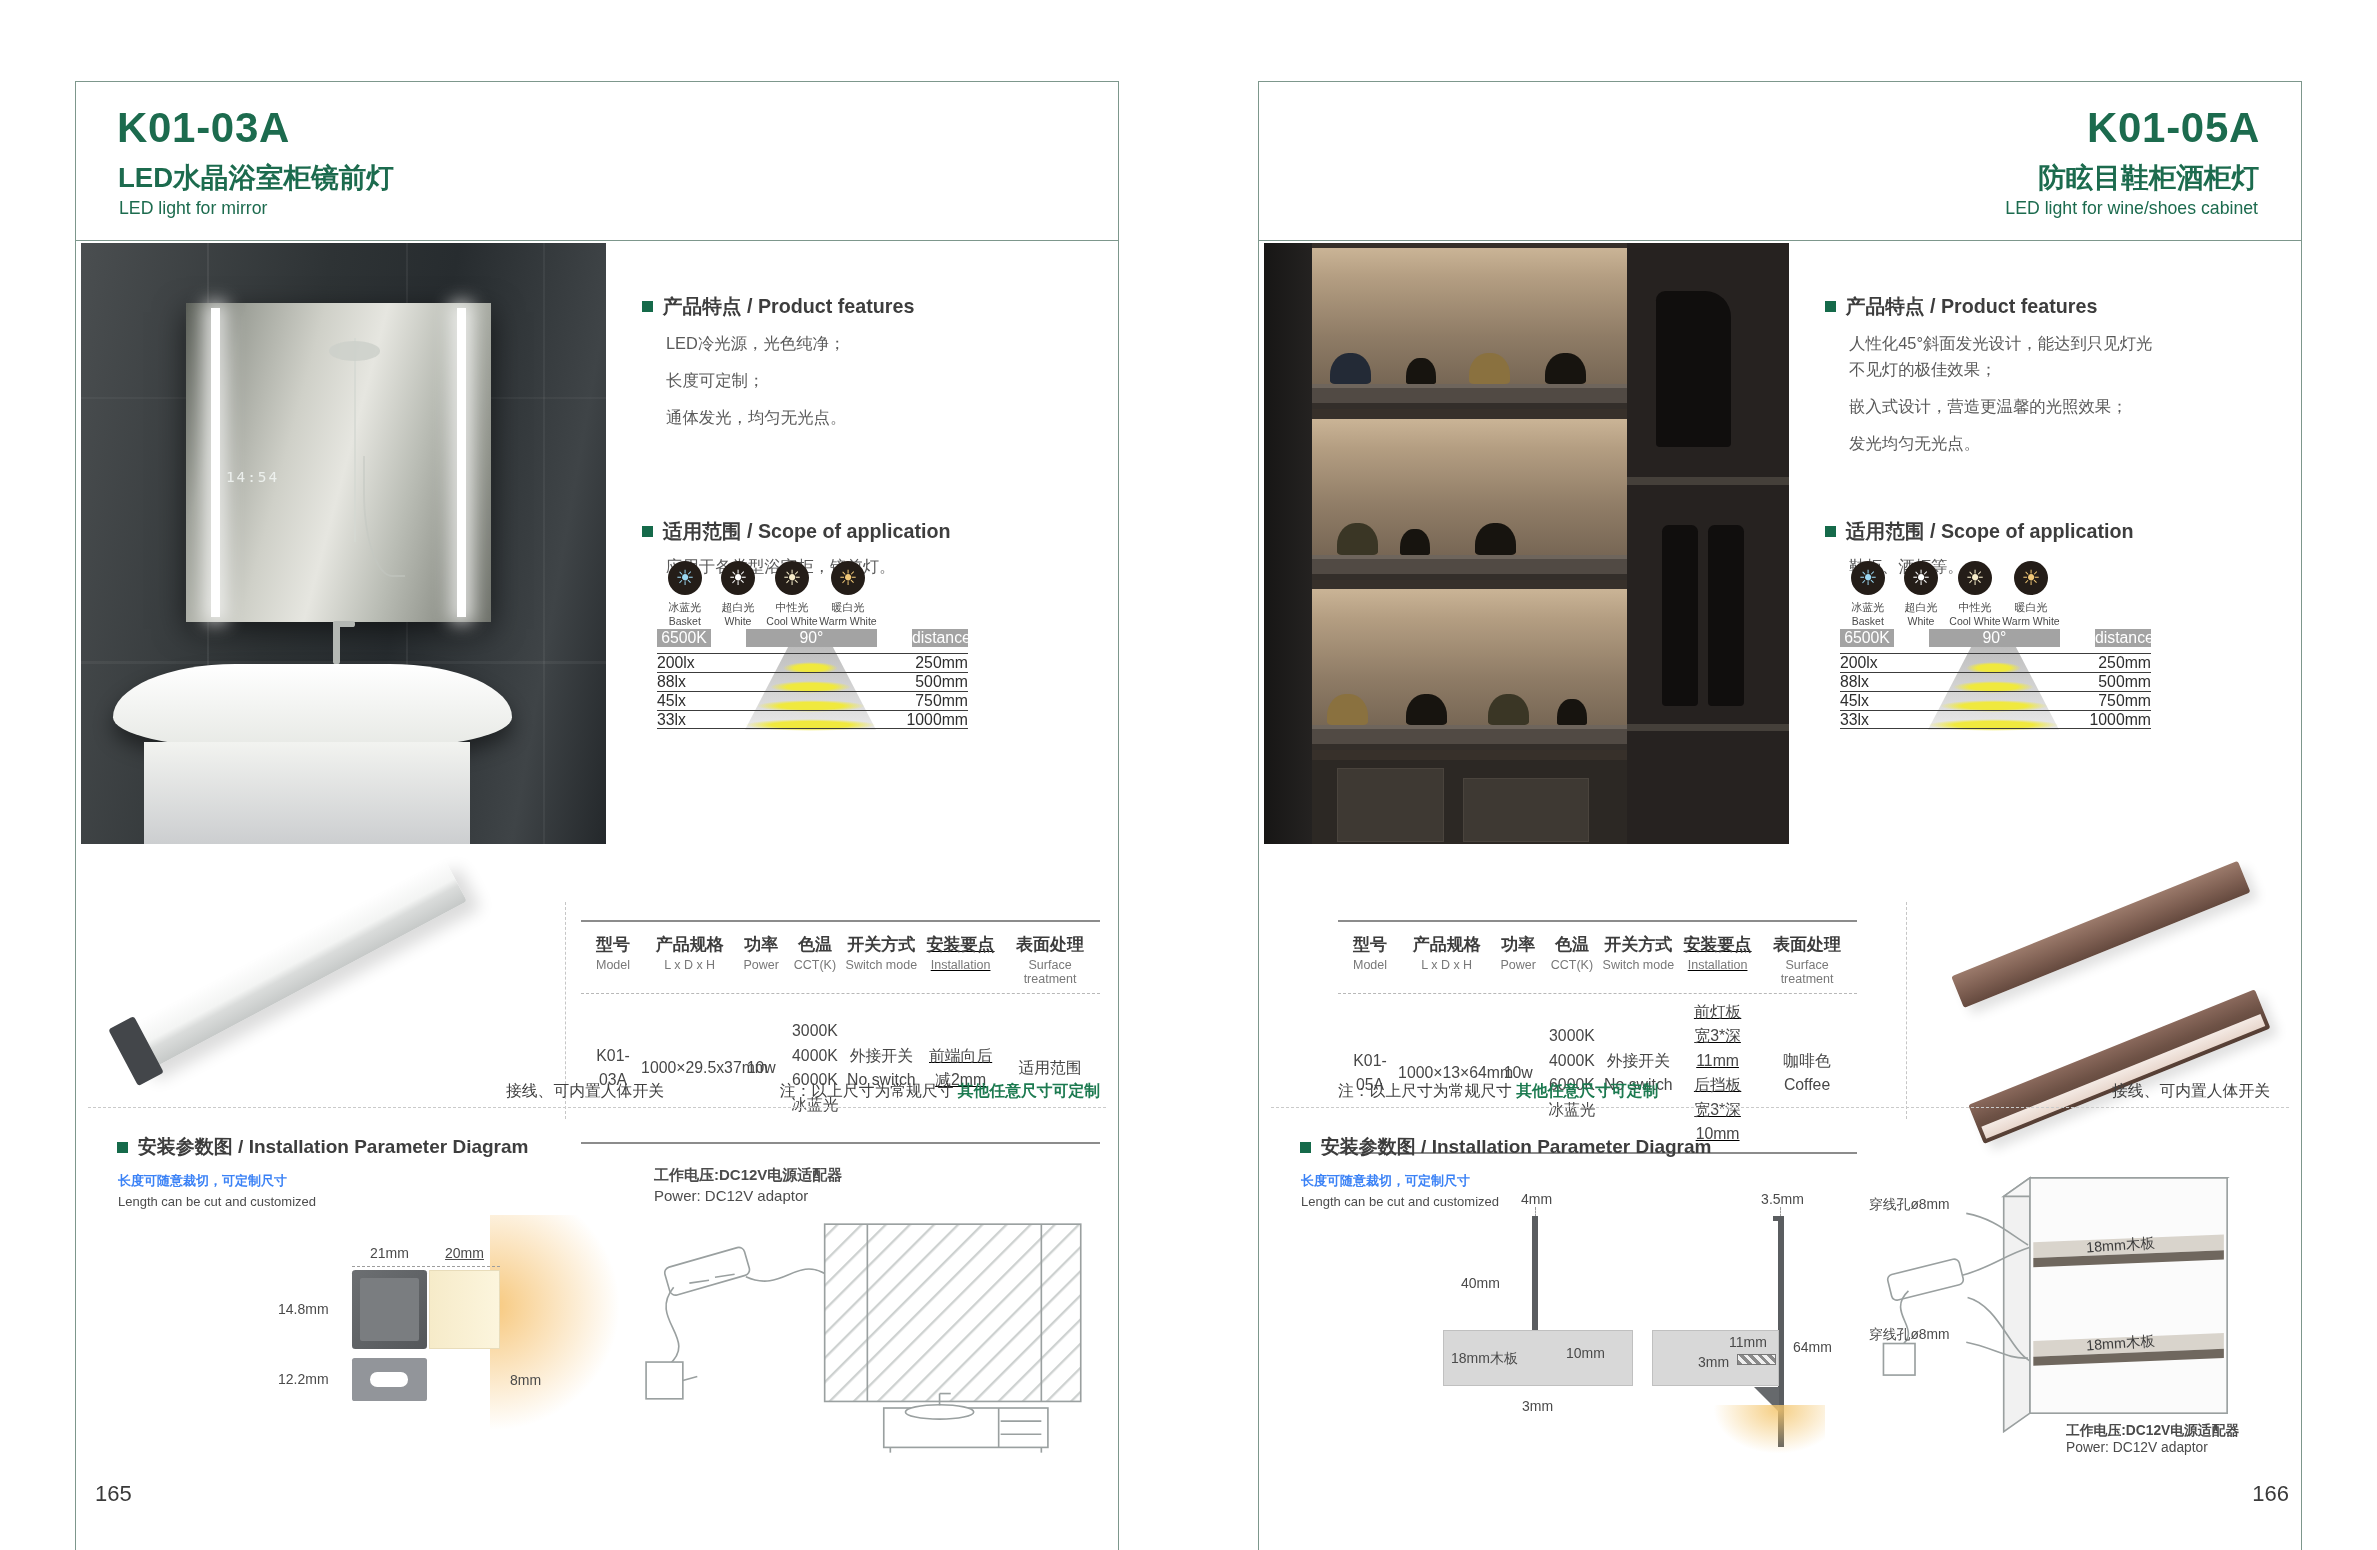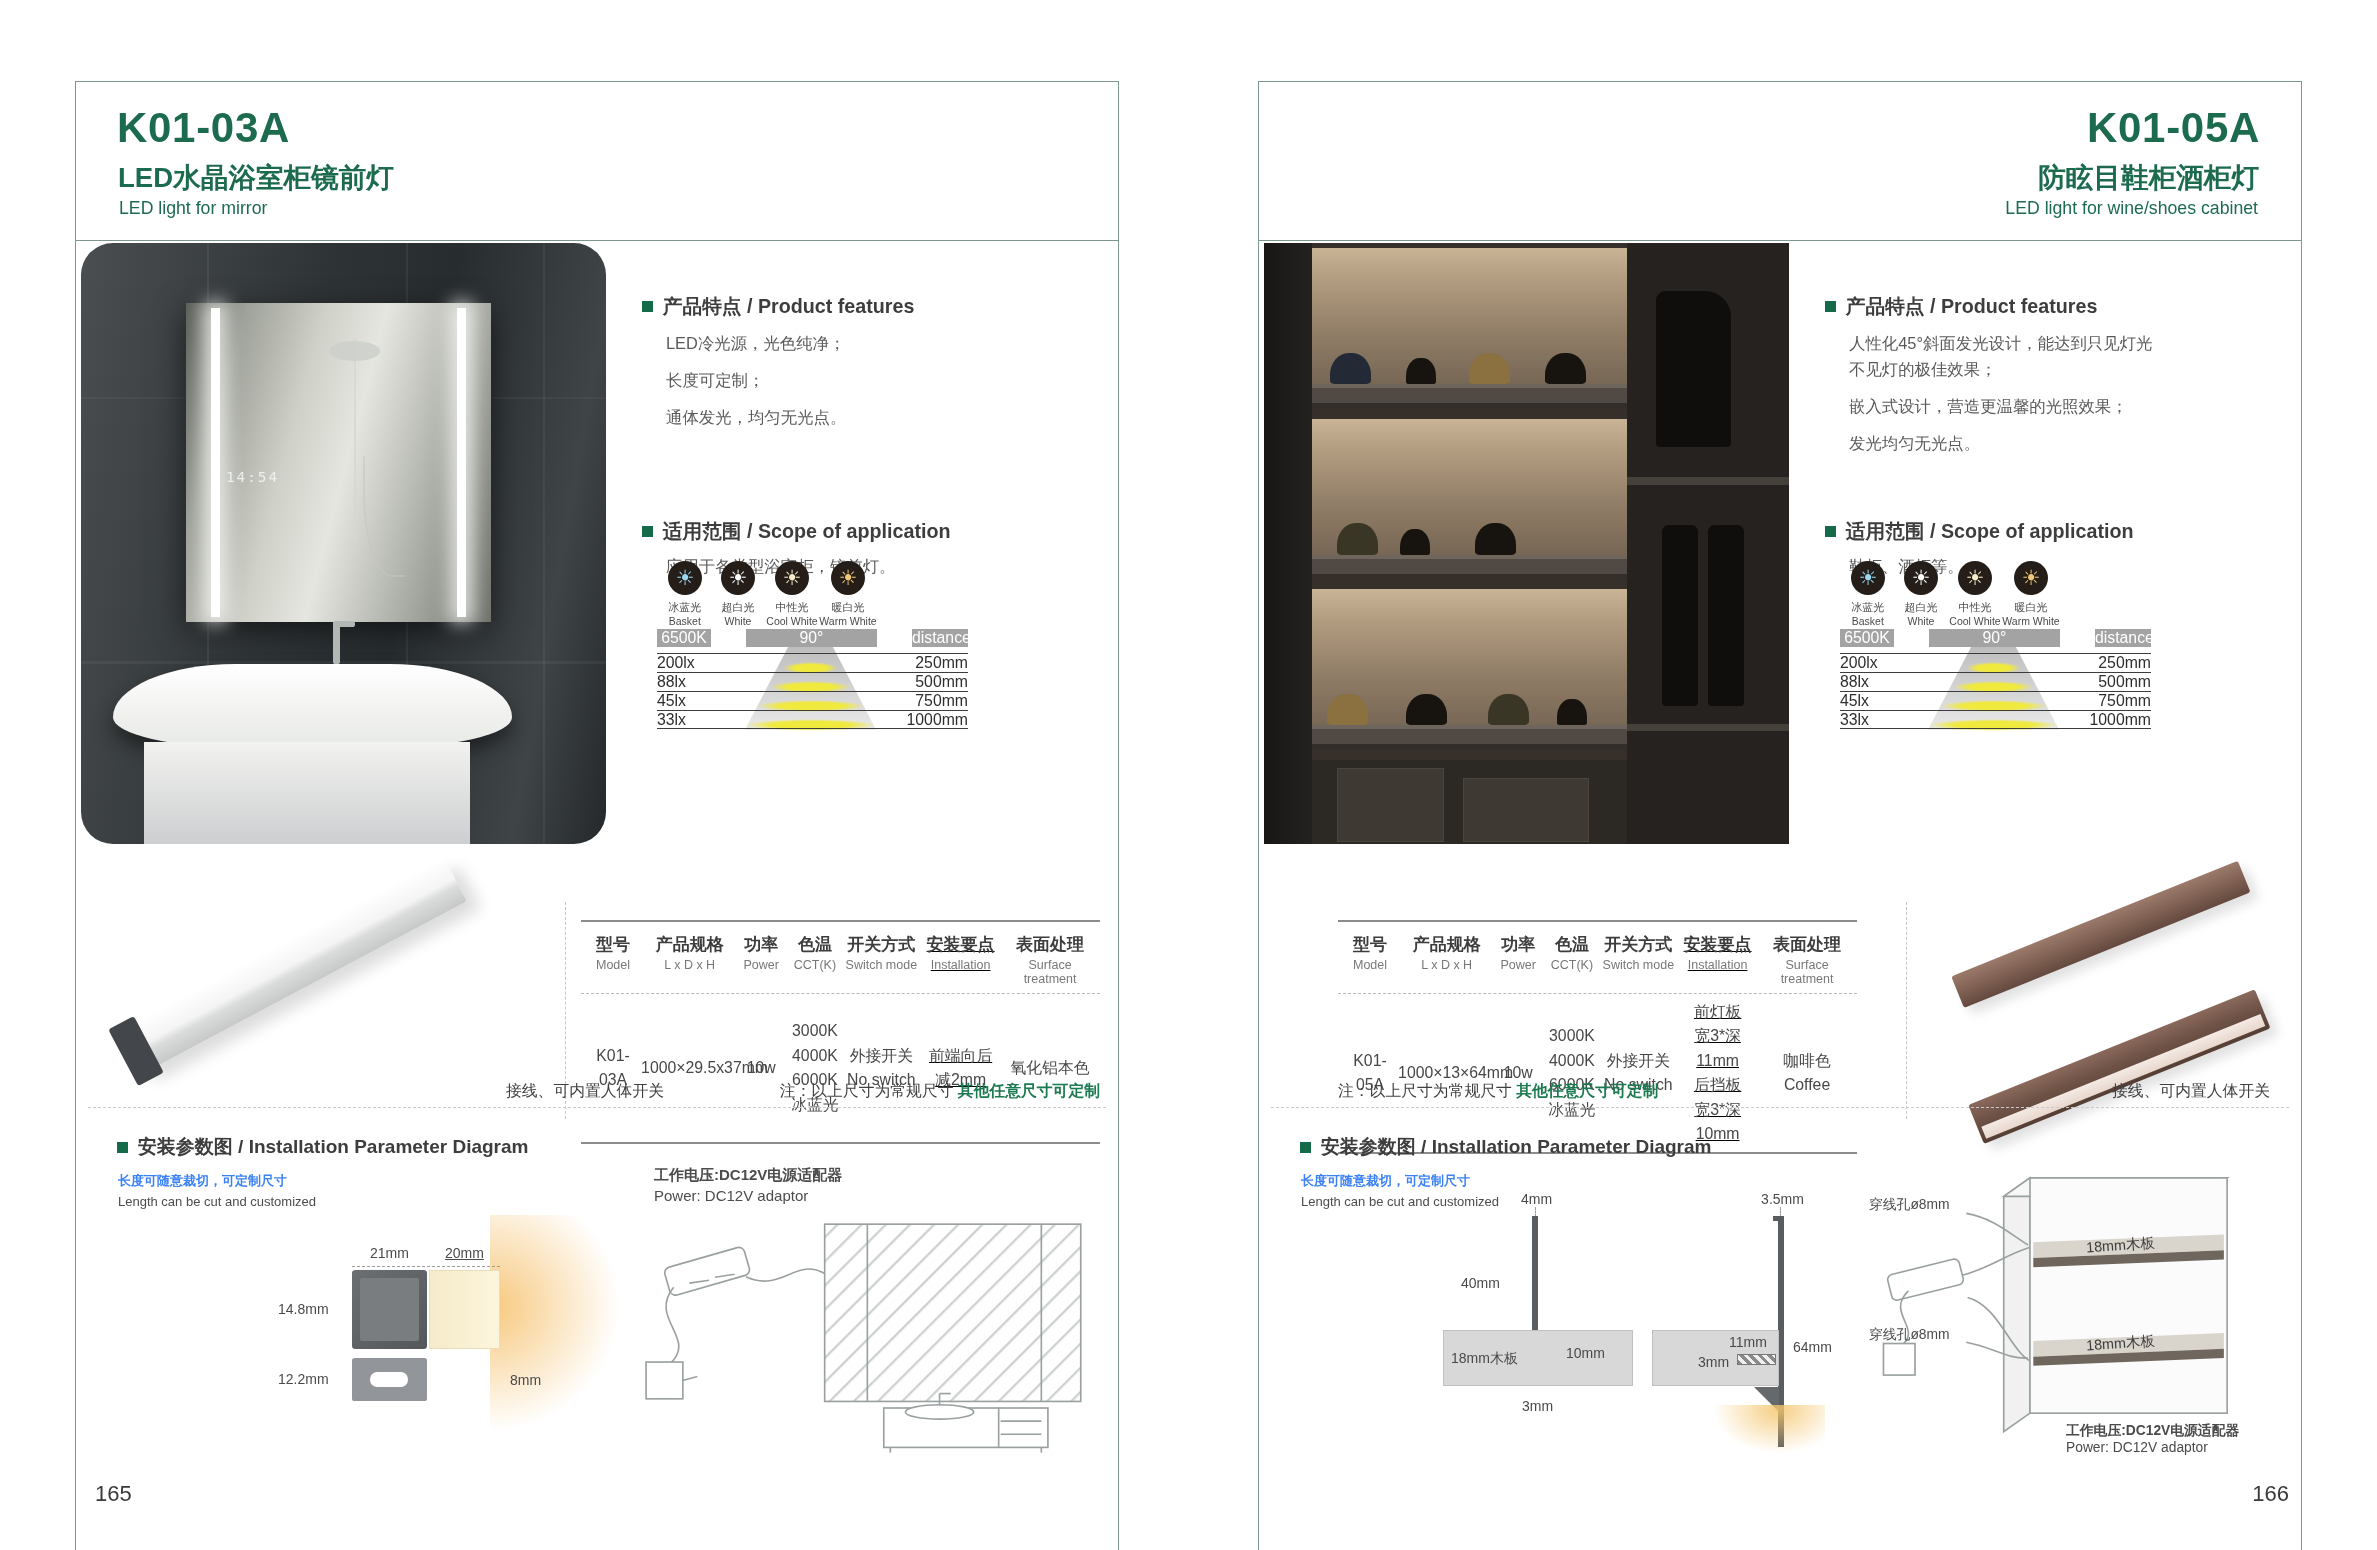--- a/index.html
+++ b/index.html
@@ -14,21 +14,21 @@
   .hdr-cn{position:absolute;left:42px;top:77px;font-size:27.6px;font-weight:bold;color:var(--green);}
   .hdr-en{position:absolute;left:43px;top:116px;font-size:17.7px;color:var(--green);}
   .right-al .hdr-model{left:auto;right:41px;text-align:right;}
   .right-al .hdr-cn{left:auto;right:42px;text-align:right;}
   .right-al .hdr-en{left:auto;right:43px;text-align:right;}
   .hdr-rule{position:absolute;left:0;right:0;top:158px;border-top:1.3px solid var(--line);}
 
   
   .photo{position:absolute;left:5.3px;top:161px;width:525px;height:601px;overflow:hidden;}
   
-  .photo-bath{background:linear-gradient(100deg,#4a4e50,#2e3335 40%,#272c2f 60%,#3f4447 85%,#24282b);border-radius:32px;}
+  .photo-bath{background:linear-gradient(100deg,#4a4e50,#2e3335 40%,#272c2f 60%,#3f4447 85%,#24282b);}
   .bath-seams{position:absolute;inset:0;background:
     linear-gradient(90deg,transparent 0 24%,rgba(255,255,255,.07) 24% 24.3%,transparent 24.3% 62%,rgba(255,255,255,.06) 62% 62.3%,transparent 62.3% 88%,rgba(255,255,255,.05) 88% 88.3%,transparent 88.3%),
     linear-gradient(0deg,transparent 0 30%,rgba(255,255,255,.05) 30% 30.4%,transparent 30.4% 74%,rgba(255,255,255,.04) 74% 74.4%,transparent 74.4%);}
   .bath-mirror{position:absolute;left:20%;top:10%;width:58%;height:53%;
     background:linear-gradient(105deg,#5b5f58 0%,#9fa29a 16%,#cfd0c8 36%,#e6e6e0 52%,#babdb5 70%,#8f928a 88%,#6e716a 100%);
     box-shadow:0 7.9px 29px rgba(0,0,0,.55);}
   .strip{position:absolute;top:1.5%;bottom:1.5%;width:3%;background:#fff;box-shadow:0 0 18.4px 6.6px rgba(255,255,255,.75);}
   .s-left{left:8%;} .s-right{right:8%;}
   .mirror-clock{position:absolute;left:13%;top:52%;font-size:14.4px;color:#f4f8f6;opacity:.85;letter-spacing:2px;font-family:"DejaVu Sans Mono",monospace;}
   .shower-pole{position:absolute;left:55%;top:11%;width:2px;height:64%;background:#d5d8d2;opacity:.8;}
@@ -325,21 +325,21 @@
       </div>
       <div class="scol w5">
         <span class="cellline">外接开关</span>
           <span class="cellline">No switch</span>
       </div>
       <div class="scol w6">
         <span class="cellline">前端向后</span>
           <span class="cellline">减2mm</span>
       </div>
       <div class="scol w7">
-        <span class="cellline">氧化铝本色</span>
+        <span class="cellline">适用范围</span>
       </div>
     </div>
     <div class="spec-bot"></div>
   </div>
 
   <div class="notes notes-l">
     <span>接线、可内置人体开关</span>
     <span><span>注：以上尺寸为常规尺寸 </span><span class="note-hl">其他任意尺寸可定制</span></span>
   </div>
   <div class="hdash"></div>

